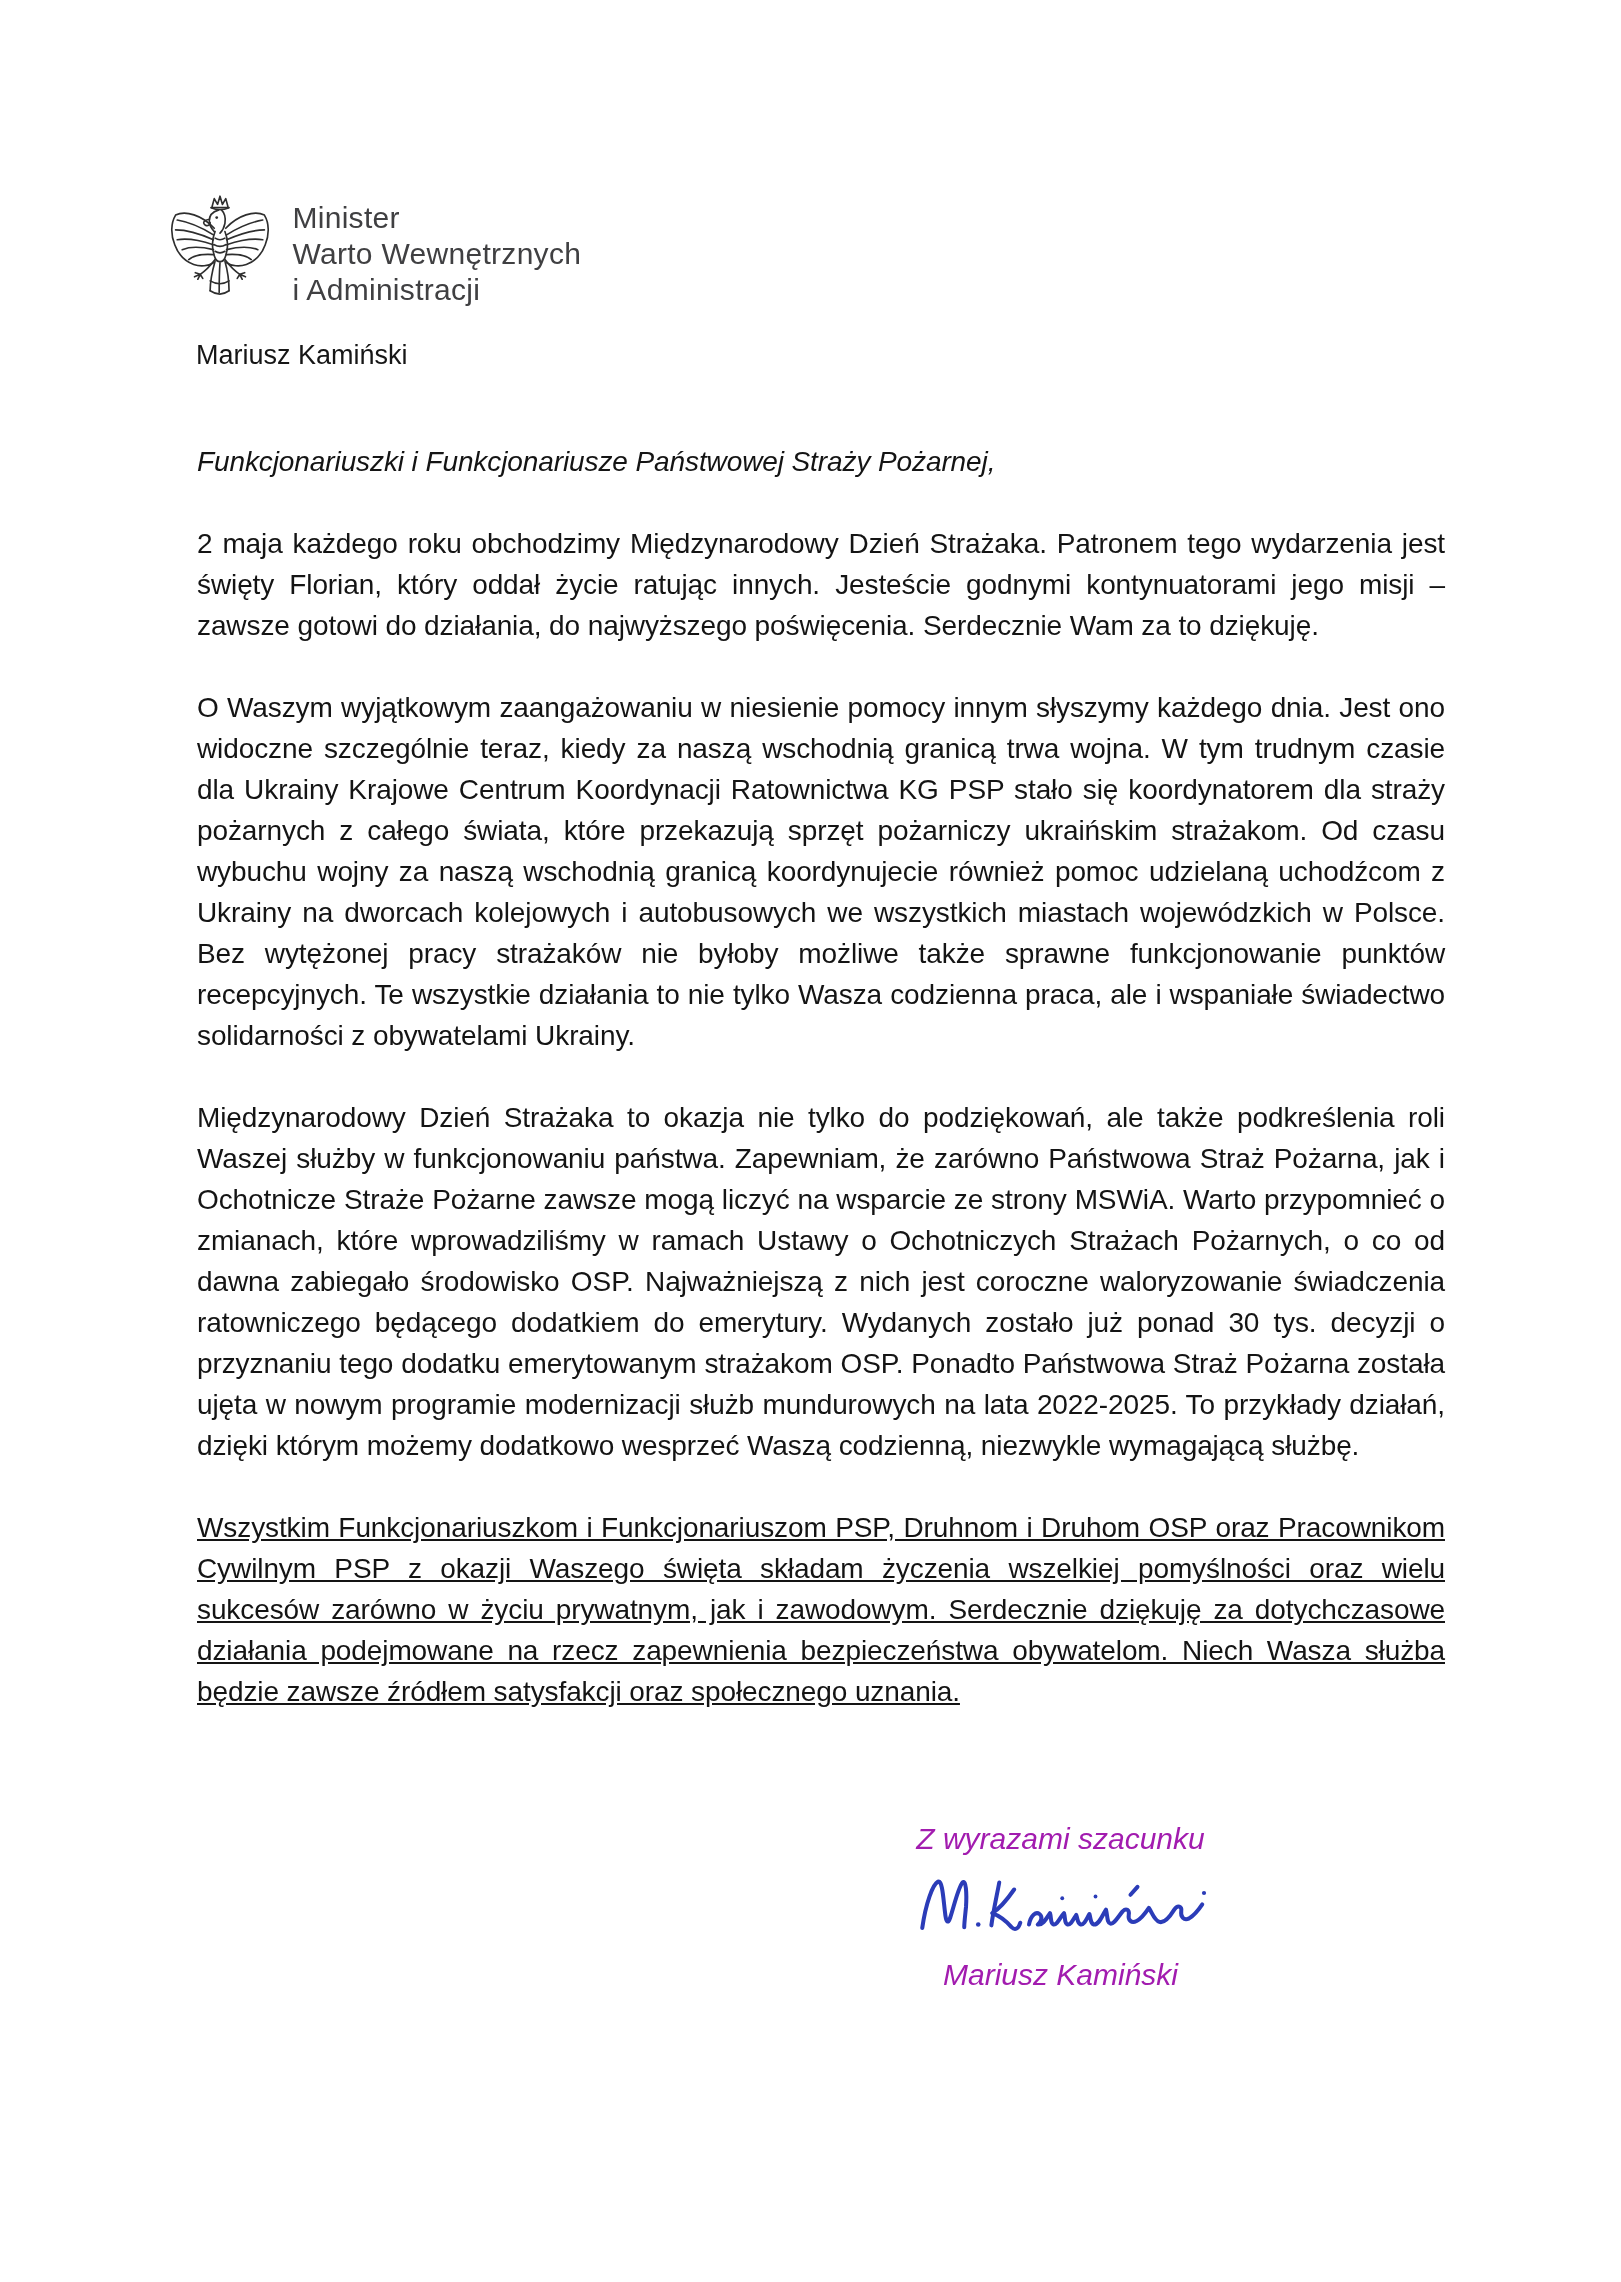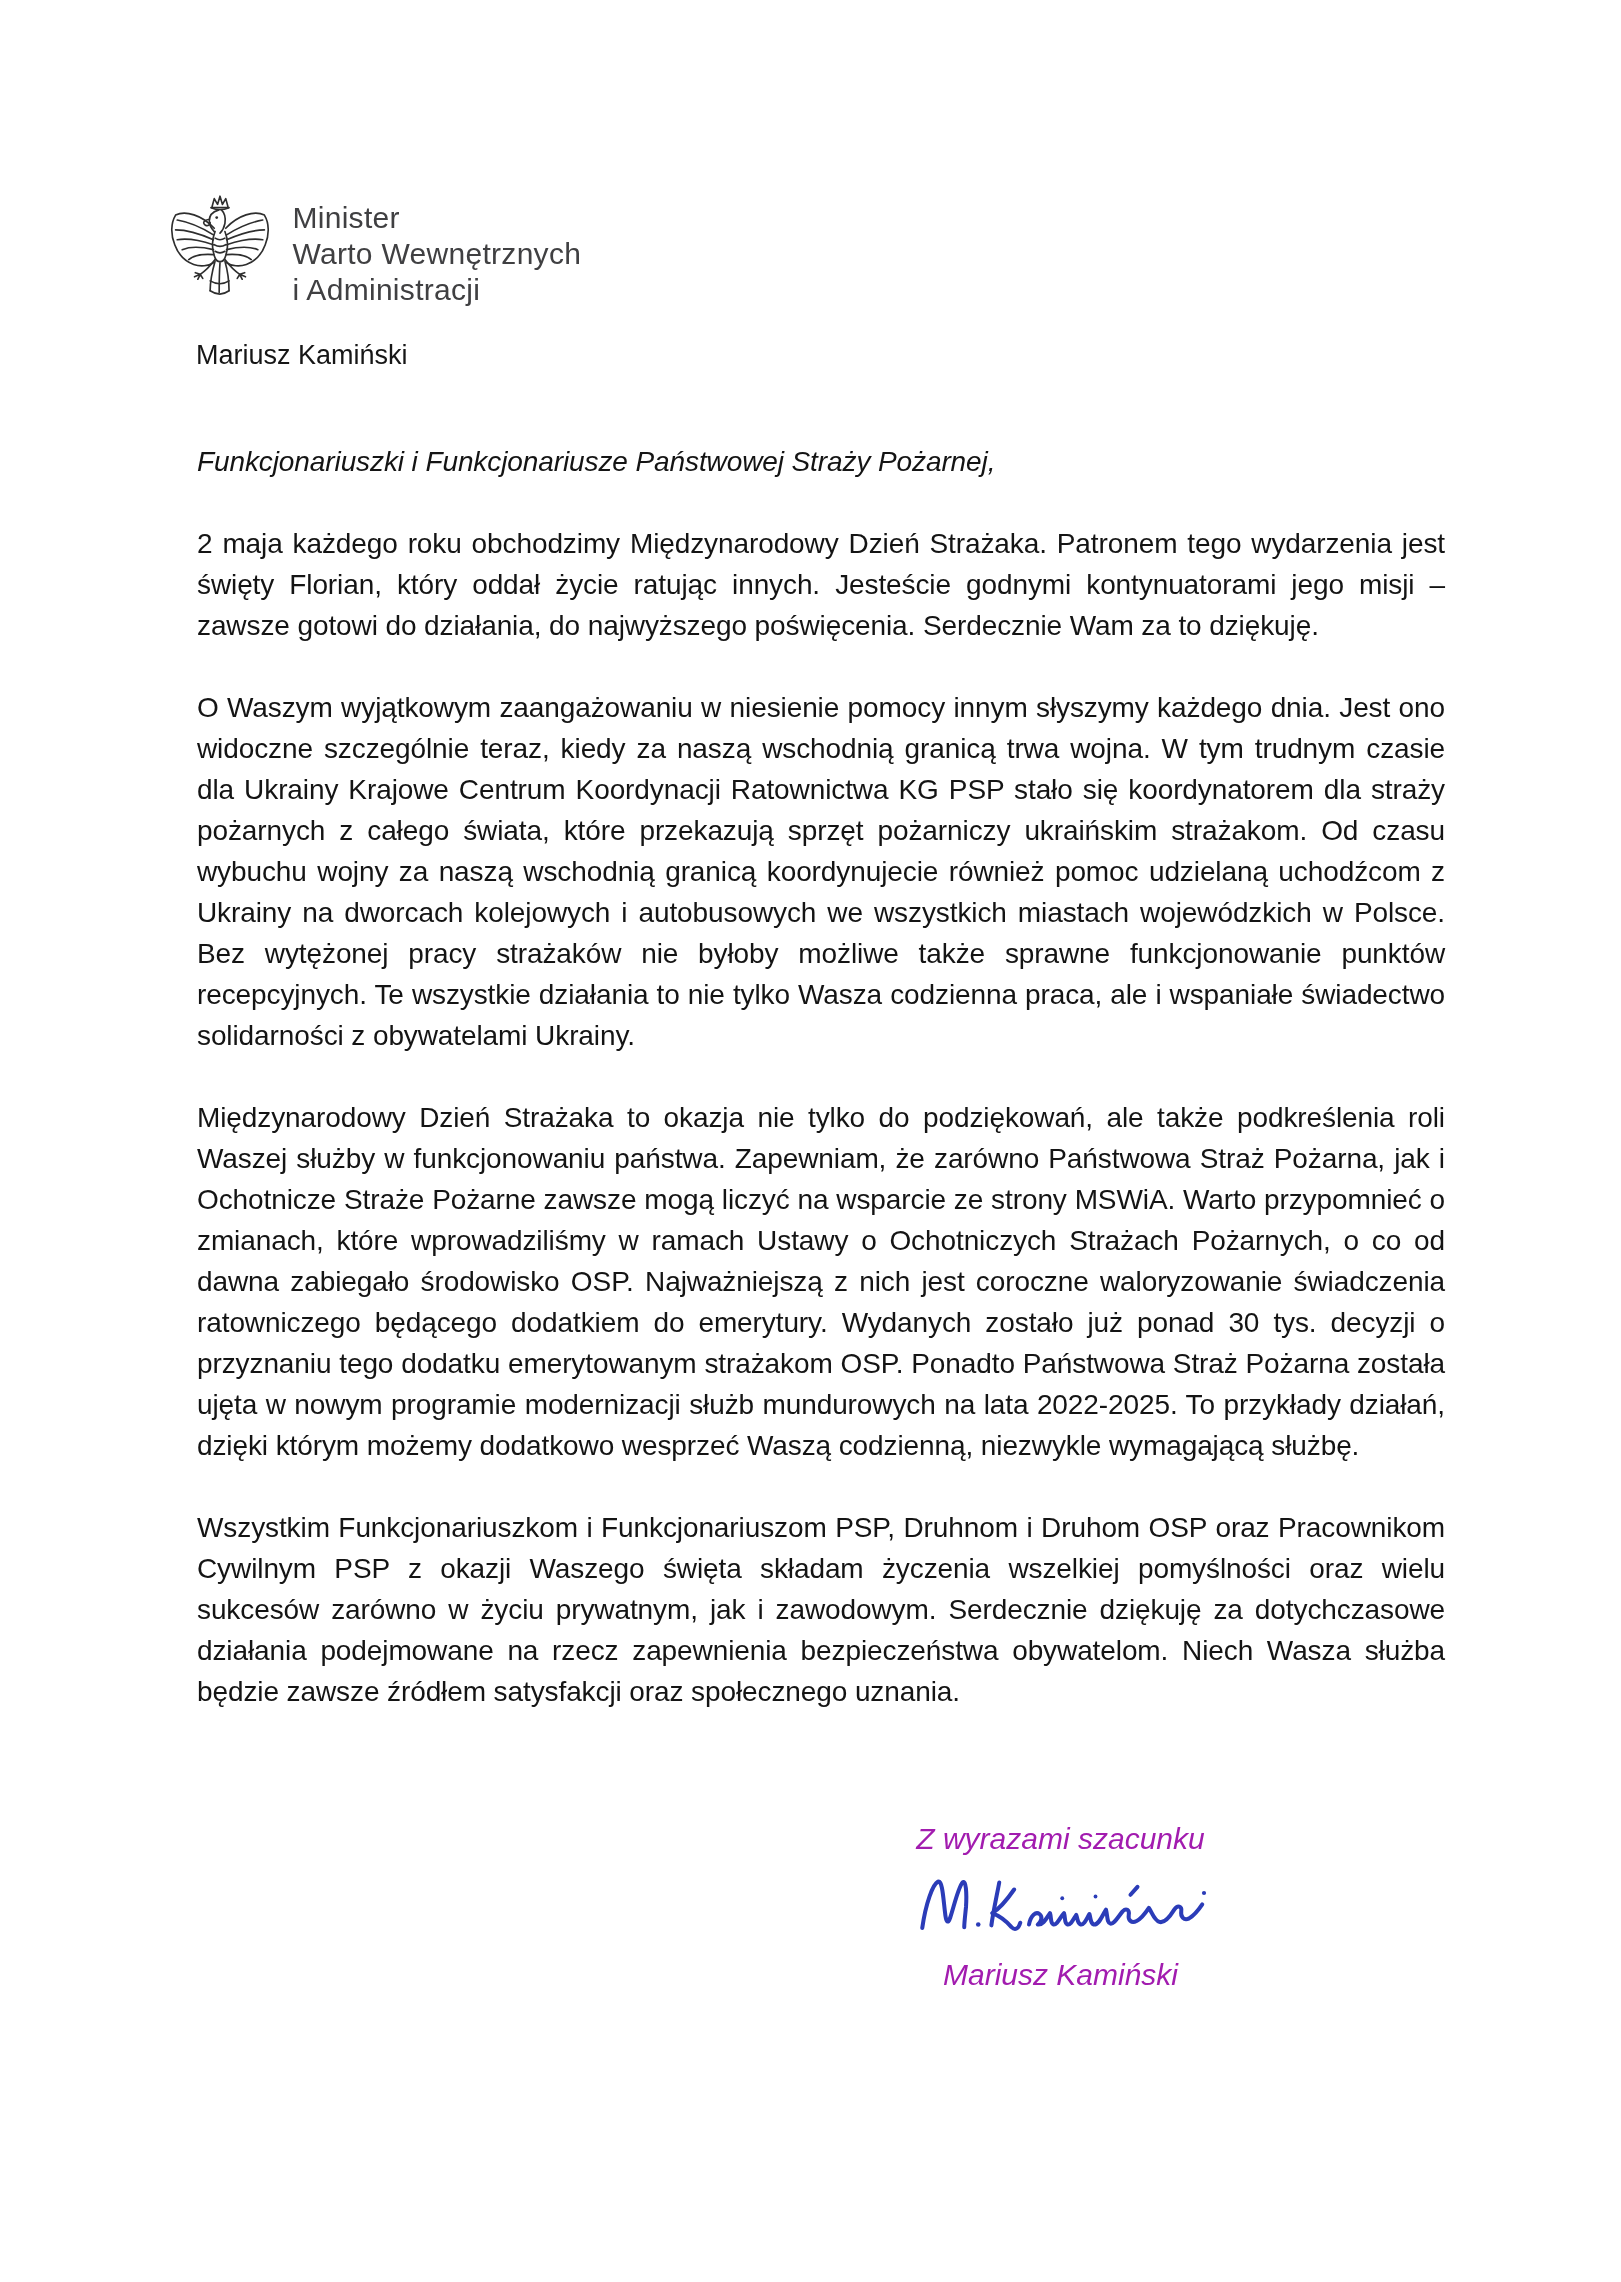--- a/index.html
+++ b/index.html
@@ -42,21 +42,21 @@
     top: 405px;
     width: 1248px;
     font-size: 28px;
     line-height: 41px;
     letter-spacing: -0.1px;
     color: #141414;
     margin-top: 36px;
   }
   .salutation { font-style: italic; margin: 0 0 41px 0; }
   .letter-body p { margin: 0 0 41px 0; text-align: justify; text-justify: inter-word; }
-  .letter-body p.last { margin-bottom: 0; }
+  .letter-body p.last { margin-bottom: 0; text-decoration: underline; }
   .closing {
     position: absolute;
     left: 753px;
     top: 1818px;
     width: 615px;
     text-align: center;
     font-style: italic;
     font-size: 30px;
     line-height: 41px;
     color: #a21caf;

